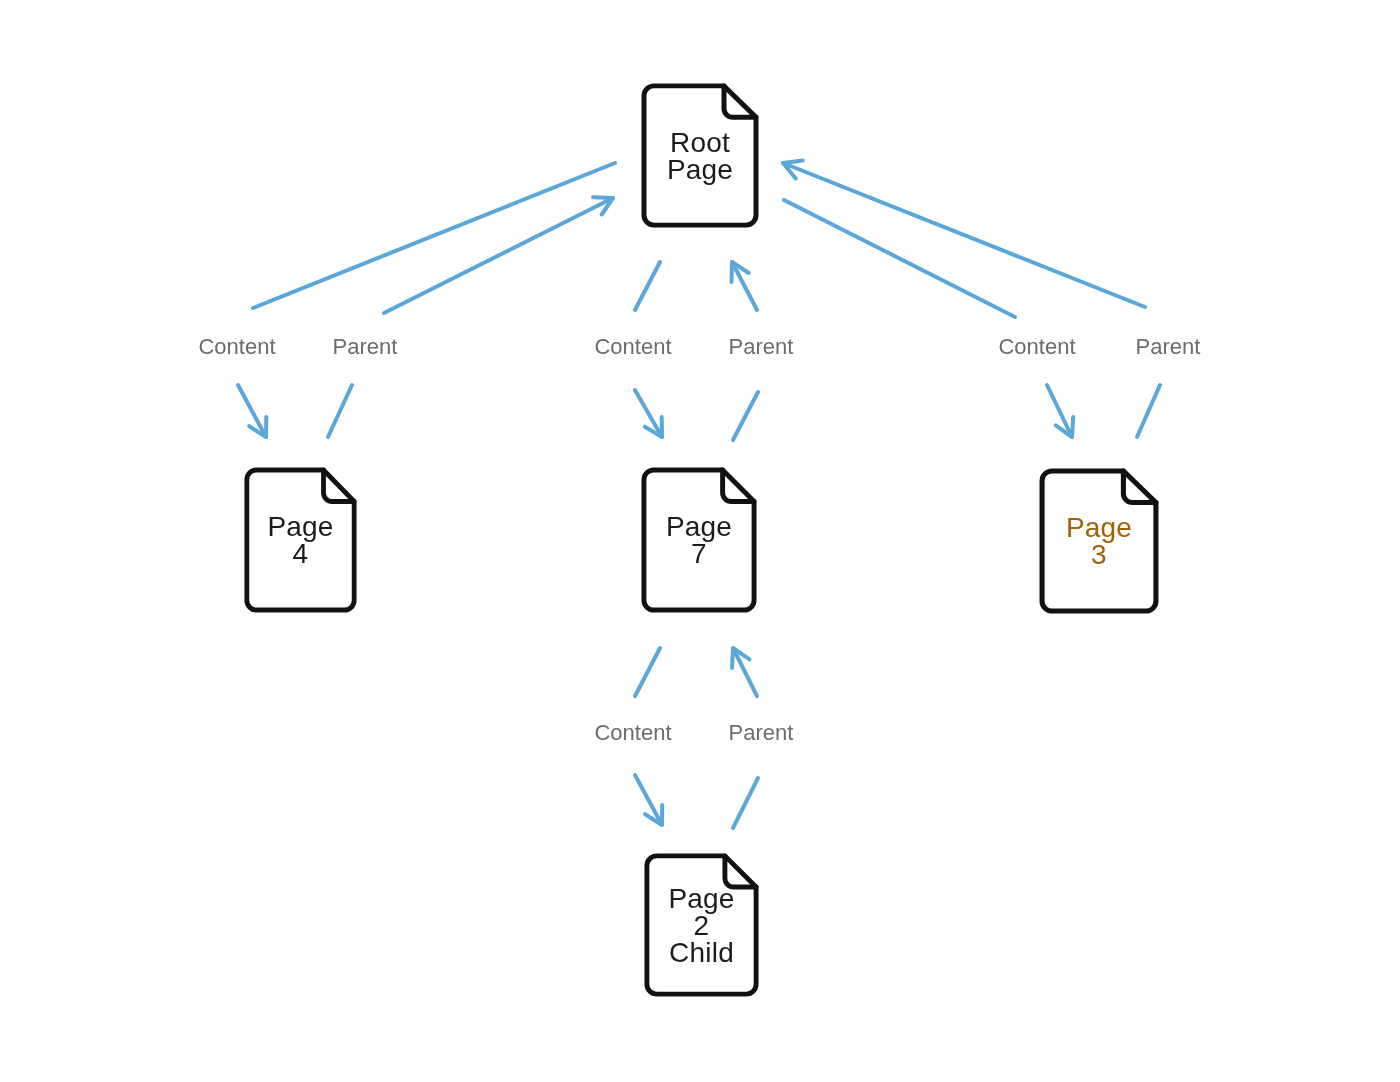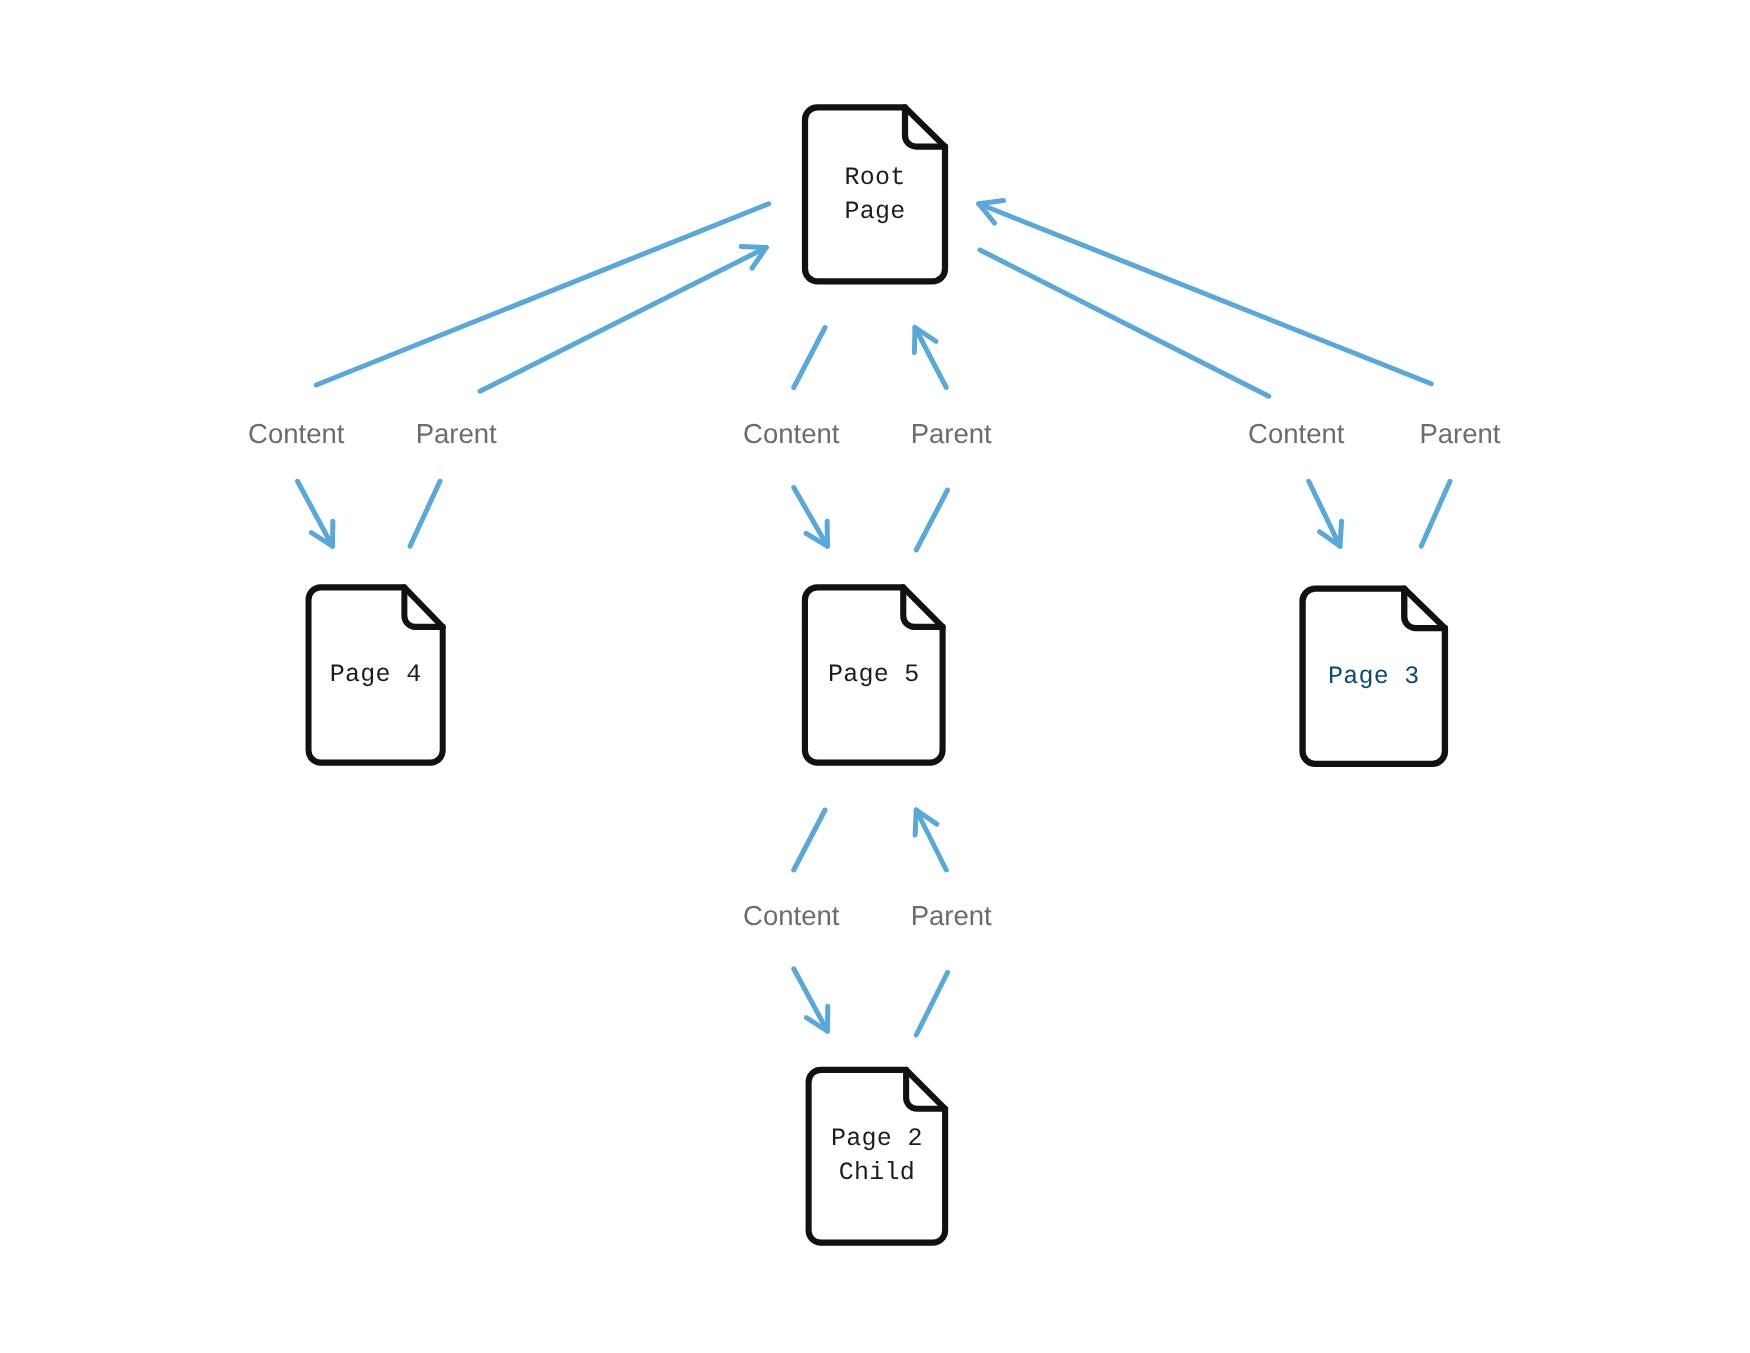--- a/index.html
+++ b/index.html
@@ -4,22 +4,22 @@
 <style>
   html,body{margin:0;padding:0;background:#ffffff;}
   .canvas{
     position:relative;width:1400px;height:1082px;background:#ffffff;
     overflow:hidden;font-family:"Liberation Sans",sans-serif;
   }
   .edges{position:absolute;left:0;top:0;width:1400px;height:1082px;}
   .node{position:absolute;display:flex;align-items:center;justify-content:center;}
   .node .doc-svg{position:absolute;left:0;top:0;width:100%;height:100%;}
   .node-label{
-    position:relative;font-size:20px;line-height:27px;text-align:center;
-    color:#1c1c1e;max-width:84px;letter-spacing:.2px;font-family:Liberation Mono, monospace;
+    position:relative;font-size:28px;line-height:27px;text-align:center;
+    color:#1c1c1e;max-width:84px;letter-spacing:.2px;
   }
   .edge-label{
     position:absolute;transform:translate(-50%,-50%);
     font-size:22px;color:#6c6c70;white-space:nowrap;
   }
 </style>
 </head>
 <body>
 
 <div class="canvas">
@@ -62,28 +62,28 @@
           <path d="M 84 4 H 14 A 10 10 0 0 0 4 14 V 136 A 10 10 0 0 0 14 146 H 106 A 10 10 0 0 0 116 136 V 36 Z" fill="#ffffff" stroke="#111111" stroke-width="5" stroke-linejoin="round" stroke-linecap="round"></path>
           <path d="M 84 4 V 27 A 9 9 0 0 0 93 36 H 116" fill="none" stroke="#111111" stroke-width="5" stroke-linejoin="round" stroke-linecap="round"></path>
         </svg>
         <div class="node-label" style="color: rgb(28, 28, 30);">Page 4</div>
       </div>
       <div class="node" style="left: 640px; top: 466px; width: 118px; height: 148px;">
         <svg viewBox="0 0 120 150" preserveAspectRatio="none" class="doc-svg">
           <path d="M 84 4 H 14 A 10 10 0 0 0 4 14 V 136 A 10 10 0 0 0 14 146 H 106 A 10 10 0 0 0 116 136 V 36 Z" fill="#ffffff" stroke="#111111" stroke-width="5" stroke-linejoin="round" stroke-linecap="round"></path>
           <path d="M 84 4 V 27 A 9 9 0 0 0 93 36 H 116" fill="none" stroke="#111111" stroke-width="5" stroke-linejoin="round" stroke-linecap="round"></path>
         </svg>
-        <div class="node-label" style="color: rgb(28, 28, 30);">Page 5</div>
+        <div class="node-label" style="color: rgb(28, 28, 30);">Page 7</div>
       </div>
       <div class="node" style="left: 1038px; top: 467px; width: 122px; height: 148px;">
         <svg viewBox="0 0 120 150" preserveAspectRatio="none" class="doc-svg">
           <path d="M 84 4 H 14 A 10 10 0 0 0 4 14 V 136 A 10 10 0 0 0 14 146 H 106 A 10 10 0 0 0 116 136 V 36 Z" fill="#ffffff" stroke="#111111" stroke-width="5" stroke-linejoin="round" stroke-linecap="round"></path>
           <path d="M 84 4 V 27 A 9 9 0 0 0 93 36 H 116" fill="none" stroke="#111111" stroke-width="5" stroke-linejoin="round" stroke-linecap="round"></path>
         </svg>
-        <div class="node-label" style="color: #0c4a6e; text-align: center;">Page 3</div>
+        <div class="node-label" style="color: #a16207; text-align: center;">Page 3</div>
       </div>
       <div class="node" style="left: 643px; top: 852px; width: 117px; height: 146px;">
         <svg viewBox="0 0 120 150" preserveAspectRatio="none" class="doc-svg">
           <path d="M 84 4 H 14 A 10 10 0 0 0 4 14 V 136 A 10 10 0 0 0 14 146 H 106 A 10 10 0 0 0 116 136 V 36 Z" fill="#ffffff" stroke="#111111" stroke-width="5" stroke-linejoin="round" stroke-linecap="round"></path>
           <path d="M 84 4 V 27 A 9 9 0 0 0 93 36 H 116" fill="none" stroke="#111111" stroke-width="5" stroke-linejoin="round" stroke-linecap="round"></path>
         </svg>
         <div class="node-label" style="color: rgb(28, 28, 30); text-align: center;">Page 2 Child</div>
       </div>
     </div>
   <div id="labels-layer">

